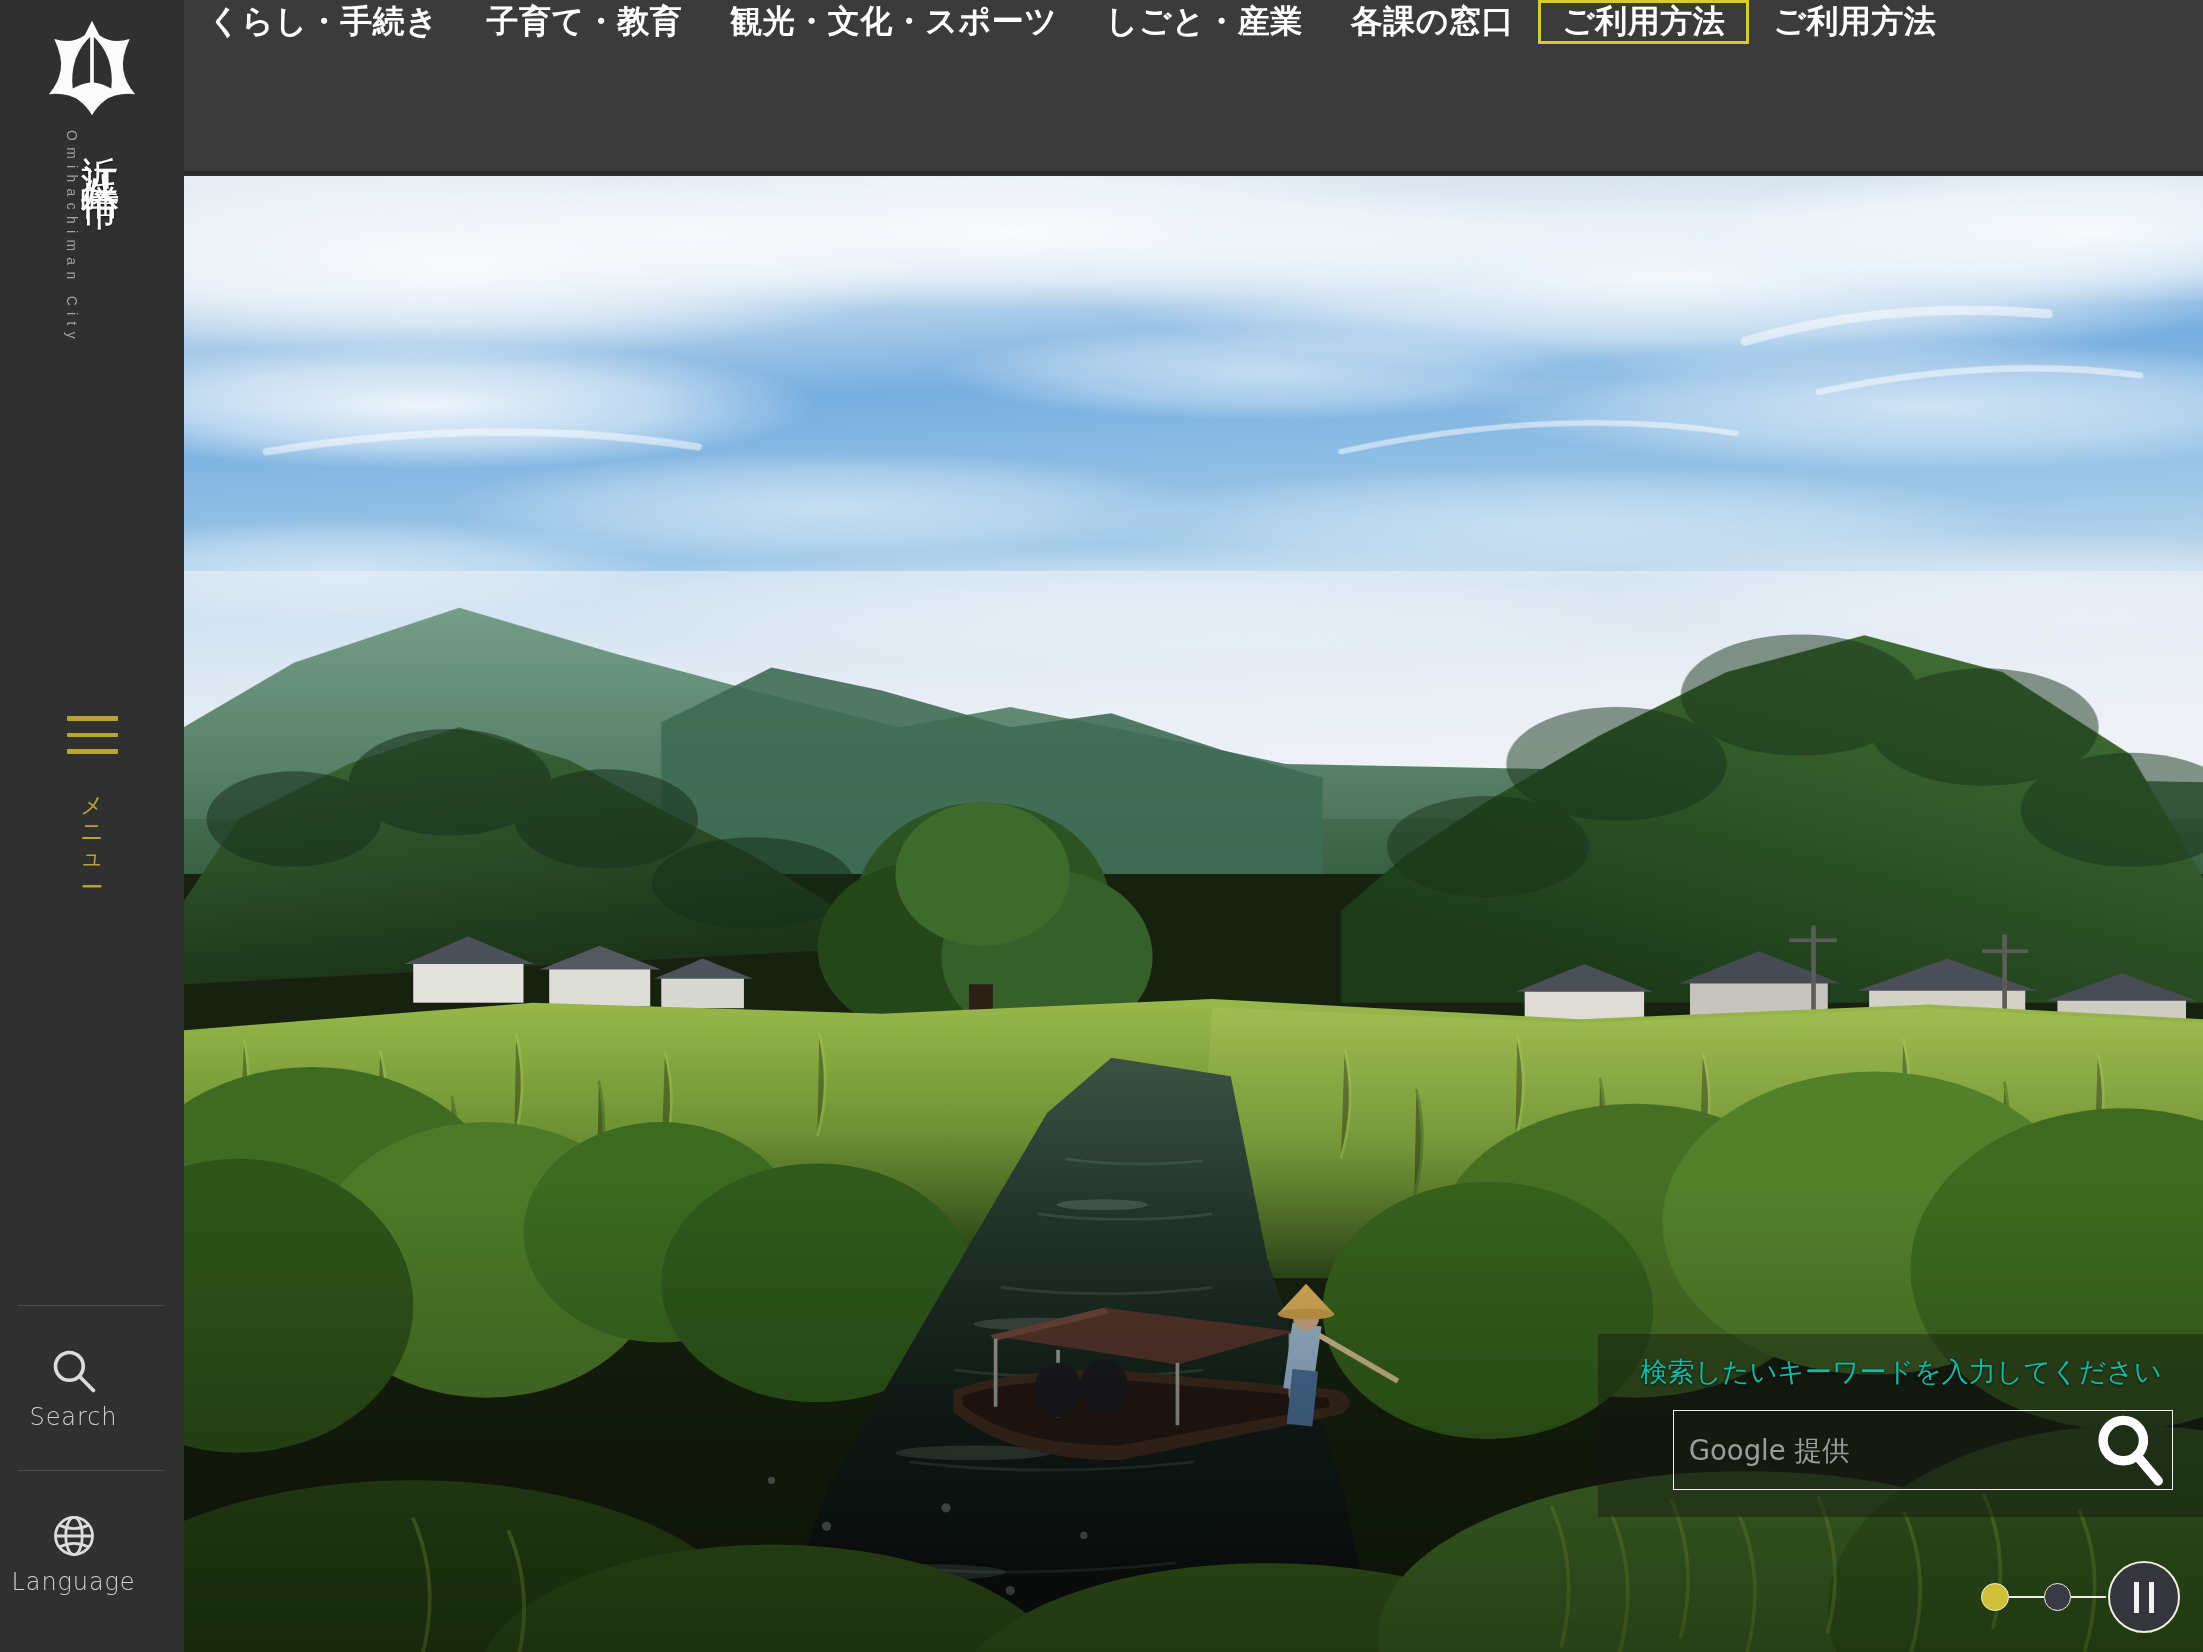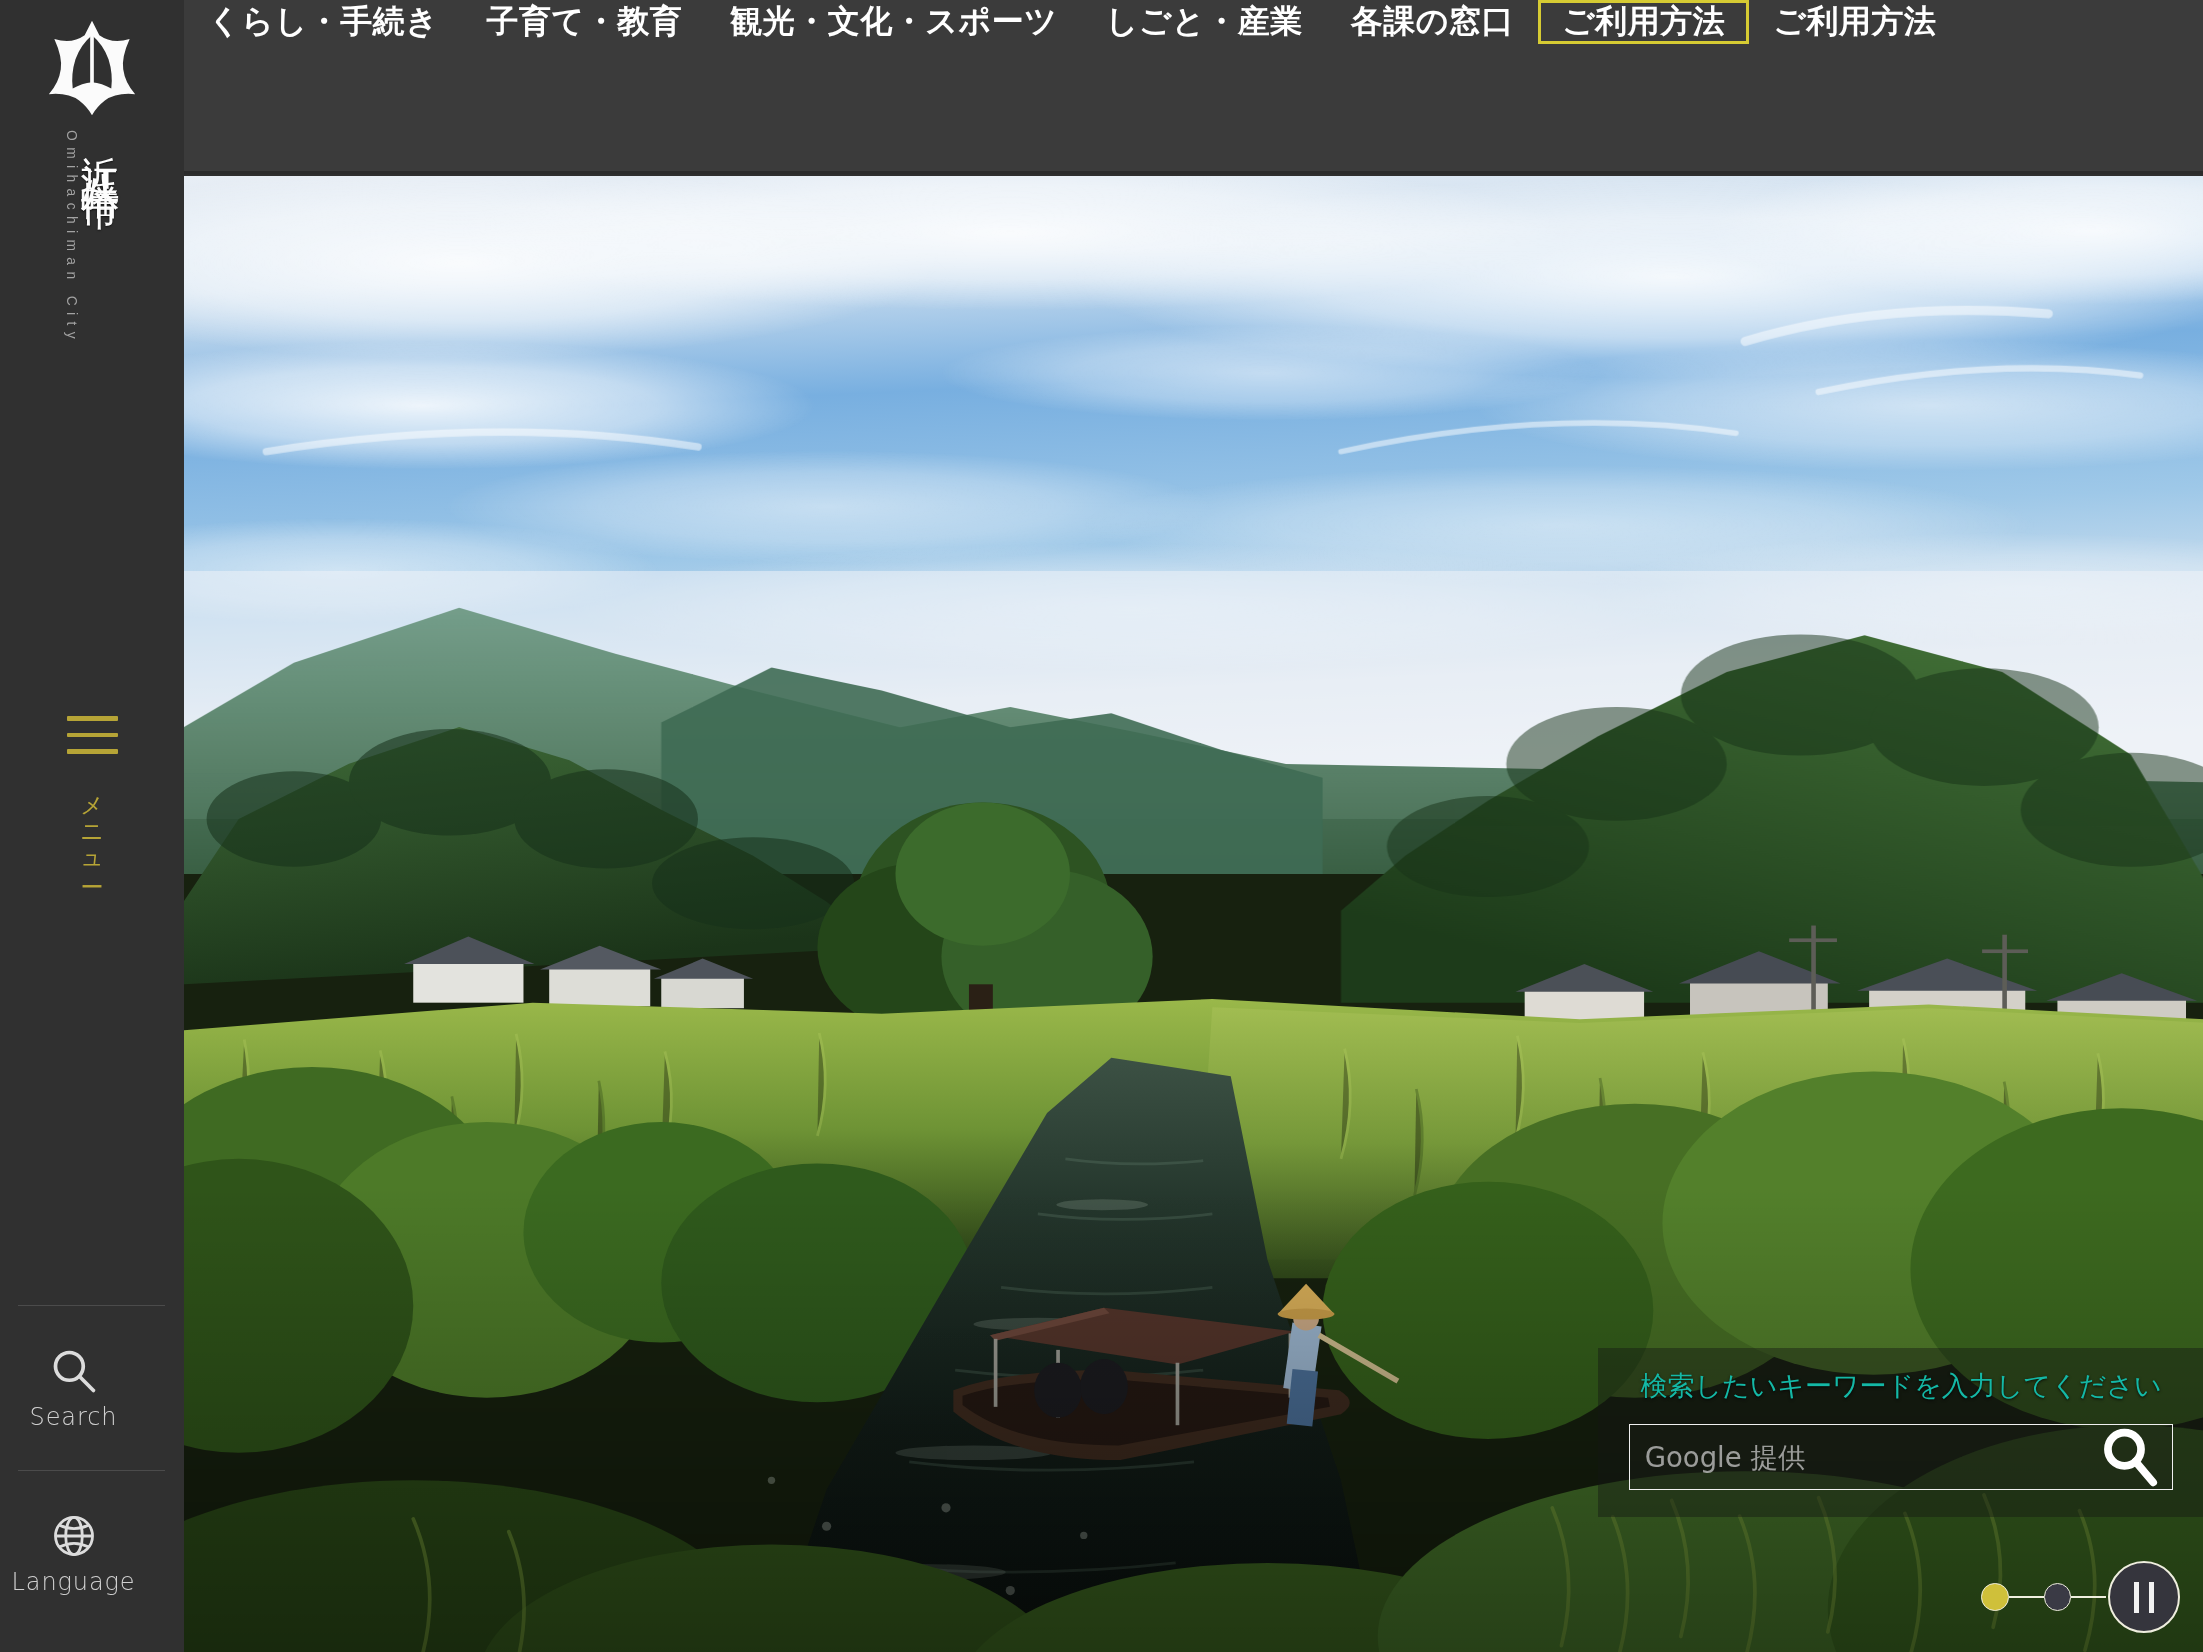--- a/index.html
+++ b/index.html
@@ -105,22 +105,22 @@
   .search-panel {
     position:absolute; right:0; bottom:136px; width:606px; padding:20px 31px 27.5px;
     background:rgba(20,22,18,.42); z-index:30;
   }
   .search-panel-title {
     color:#14b8a6; font-size:27px; text-align:center; margin-bottom:20px;
     font-family:"DejaVu Sans","Liberation Sans",sans-serif; font-weight:400;
     text-shadow:0 0.9px 2.8px rgba(0,0,0,.8); white-space:nowrap;
   }
   .search-row {
-    position:relative; border:1.8px solid #f0f0f0; height:66px;
-    background:rgba(30,34,26,.30); display:flex; align-items:center;
+    position:relative; border:1.8px solid #f0f0f0; height:80px;
+    background:rgba(30,34,26,.30); display:flex; align-items:center;margin-left:44px;
   }
   .search-input {
     flex:1; height:100%; background:transparent; border:none; outline:none;
     padding:0 14.7px; color:#fff; font-size:27.5px;
     font-family:"DejaVu Sans","Liberation Sans",sans-serif;
   }
   .search-input::placeholder { color:#cfcfcf; opacity:.72; }
   .search-go {
     width:84px; height:100%; display:flex; align-items:center; justify-content:center;
     background:transparent; border:none; cursor:pointer;

